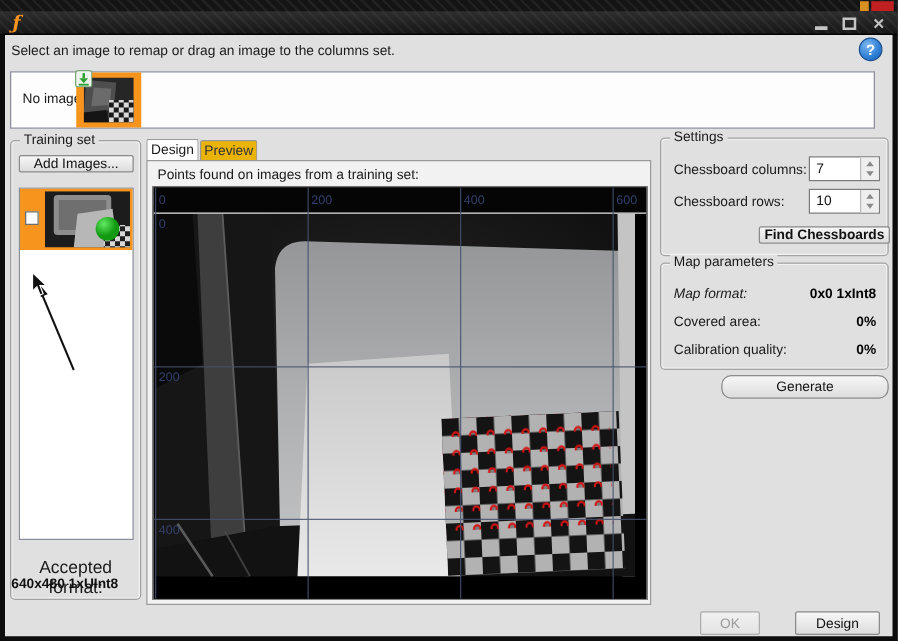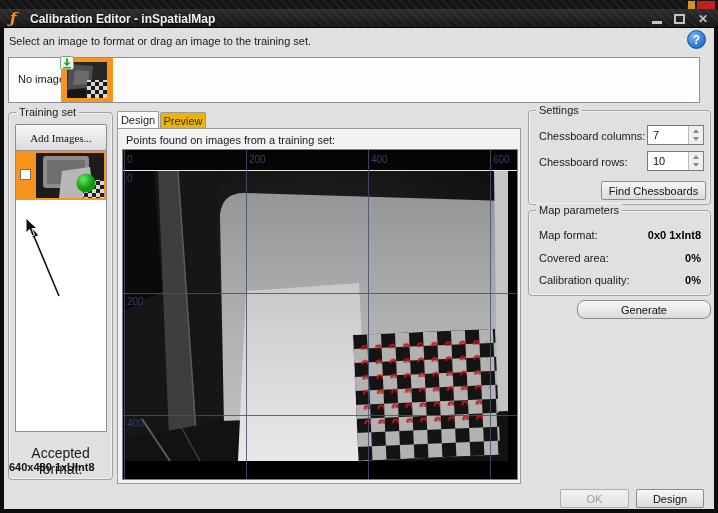--- a/index.html
+++ b/index.html
@@ -38,21 +38,21 @@
   #no-image-label { position:absolute; left:9px; top:15px; font-size:11px; color:#1a1a1a; }
   #remap-thumb { position:absolute; left:52px; top:0px; width:52px; height:44px; background:#f7941d; cursor:pointer; }
   #remap-thumb svg.scene { position:absolute; left:6px; top:4px; }
   #remap-dl { position:absolute; left:-1px; top:-2px; }
 
   
   .group { position:absolute; border:1px solid #a3a3a3; border-radius:4px; box-shadow:inset 0 0 0 1px rgba(255,255,255,.55);padding-left:36px; }
   .group > .legend { position:absolute; top:-7px; left:7px; background:#e0e0e0; padding:0 3px; font-size:11px; color:#1a1a1a; }
 
   #training-group { left:4px; top:84px; width:105px; height:368px; }
-  #add-images-btn { position:absolute; left:6px; top:11px; width:92px; height:27px;font-family:Liberation Serif, serif; }
+  #add-images-btn { position:absolute; left:6px; top:11px; width:92px; height:14px; }
   #training-list { position:absolute; left:6px; top:37px; width:92px; height:282px; background:#fff; border:1px solid #8a8f99; }
   #training-item { position:absolute; left:0px; top:0px; width:90px; height:49px; background:#f7941d; cursor:pointer; }
   #training-checkbox { position:absolute; left:4px; top:18px; width:11px; height:11px; background:#fdfdfd; border:1px solid #6e6e6e; cursor:pointer; }
   #training-item svg.scene { position:absolute; left:20px; top:2px; }
   #accepted-label { position:absolute; left:0; top:332px; width:100%; text-align:center; font-size:14px; color:#1a1a1a; }
   #accepted-value { position:absolute; left:0; top:348px; width:100%; text-align:left; font-size:11px; font-weight:bold; color:#111; }
 
   
   .tab { position:absolute; height:16px; font-size:11px; color:#1a1a1a; text-align:center; line-height:16px;
     border:1px solid #9a9a9a; border-bottom:none; border-radius:2px 2px 0 0; cursor:pointer; }
@@ -64,65 +64,64 @@
 
   
   #settings-group { left:524px; top:82px; width:183px; height:95px; }
   .set-label { position:absolute; left:10px; font-size:11px; color:#1a1a1a; }
   .spinbox { position:absolute; left:118px; width:57px; height:20px; background:#fff; border:1px solid #7a7a7a; }
   .spin-val { position:absolute; left:5px; top:3px; font-size:11px; color:#111; }
   .spinner { position:absolute; right:0; top:0; width:15px; height:18px; border-left:1px solid #bbb; background:#efefef; cursor:pointer; }
   .spinner .up, .spinner .dn { position:absolute; left:4px; width:0; height:0; border-left:3px solid transparent; border-right:3px solid transparent; }
   .spinner .up { top:3px; border-bottom:4px solid #8a8a8a; }
   .spinner .dn { bottom:3px; border-top:4px solid #8a8a8a; }
-  #find-chessboards-btn { position:absolute; left:72px; top:70px; width:105px; height:19px; }
+  #find-chessboards-btn { position:absolute; left:78px; top:70px; width:105px; height:14px;font-weight:bold; }
 
   
   #map-group { left:524px; top:182px; width:183px; height:86px; }
   .map-row-label { position:absolute; left:10px; font-size:11px; color:#1a1a1a; }
   .map-row-value { position:absolute; right:9px; font-size:11px; font-weight:bold; color:#000; }
   #generate-btn { position:absolute; left:573px; top:272px; width:134px; height:19px;border-radius:8px; }
 
   
   .btn { position:absolute; background:linear-gradient(#f7f7f7,#dcdcdc); border:1px solid #8b8b8b; border-radius:2px;
     font-family:"Liberation Sans", sans-serif; font-size:11px; color:#111; cursor:pointer; }
   .btn[disabled] { color:#9b9b9b; background:linear-gradient(#f1f1f1,#e3e3e3); border-color:#aeaeae; cursor:default; }
-  #ok-btn { left:556px; top:461px; width:69px; height:19px; }
+  #ok-btn { left:556px; top:461px; width:48px; height:19px; }
   #cancel-btn { left:632px; top:461px; width:68px; height:19px; }
 
   
   #annotation-box { position:absolute; left:53px; top:241px; width:298px; height:30px; background:rgba(228,228,228,.83);
     z-index:5; font:italic 18px "DejaVu Serif", serif; color:#1a1a1a; line-height:30px; padding-left:13px; letter-spacing:.5px; }
   #pointer-overlay { position:absolute; left:8px; top:160px; z-index:6; pointer-events:none; }
 </style>
 </head>
 <body>
 
 <div id="window">
 
   <div id="desktop-strip">
     <div id="desktop-orange"></div>
     <div id="desktop-red"></div>
   </div>
 
   <div id="titlebar">
     <span id="logo">ƒ</span>
-    <span id="title">Calibration Editor - inSpatialMap</span>
     <div class="winbtn" id="btn-min">
         <div></div>
       </div>
     <div class="winbtn" id="btn-max">
         <div></div>
       </div>
     <div class="winbtn" id="btn-close">✕</div>
   </div>
 
   <div id="content">
 
-    <div id="instruction">Select an image to format or drag an image to the training set.</div>
+    <div id="instruction">Select an image to remap or drag an image to the columns set.</div>
     <div id="help-icon">?</div>
 
     <div id="remap-panel">
       <span id="no-image-label">No image</span>
       <div id="remap-thumb">
         <svg class="scene" width="40" height="36">
           <defs>
             <pattern id="nchk" width="8" height="8" patternUnits="userSpaceOnUse">
               <rect width="8" height="8" fill="#d8d8d8"></rect>
                 <rect width="4" height="4" fill="#1a1a1a"></rect>
@@ -268,21 +267,21 @@
         <div class="spinner">
             <div class="up"></div>
             <div class="dn"></div>
           </div>
       </div>
       <button class="btn" id="find-chessboards-btn">Find Chessboards</button>
     </div>
 
     <div class="group" id="map-group">
       <span class="legend">Map parameters</span>
-      <span class="map-row-label" style="top:18px;">Map format:</span>
+      <span class="map-row-label" style="top:18px;font-style:italic;">Map format:</span>
       <span class="map-row-value" style="top:18px;">0x0 1xInt8</span>
       <span class="map-row-label" style="top:41px;">Covered area:</span>
       <span class="map-row-value" style="top:41px;">0%</span>
       <span class="map-row-label" style="top:63px;">Calibration quality:</span>
       <span class="map-row-value" style="top:63px;">0%</span>
     </div>
     <button class="btn" id="generate-btn">Generate</button>
 
     <button class="btn" id="ok-btn" disabled="">OK</button>
     <button class="btn" id="cancel-btn">Design</button>

